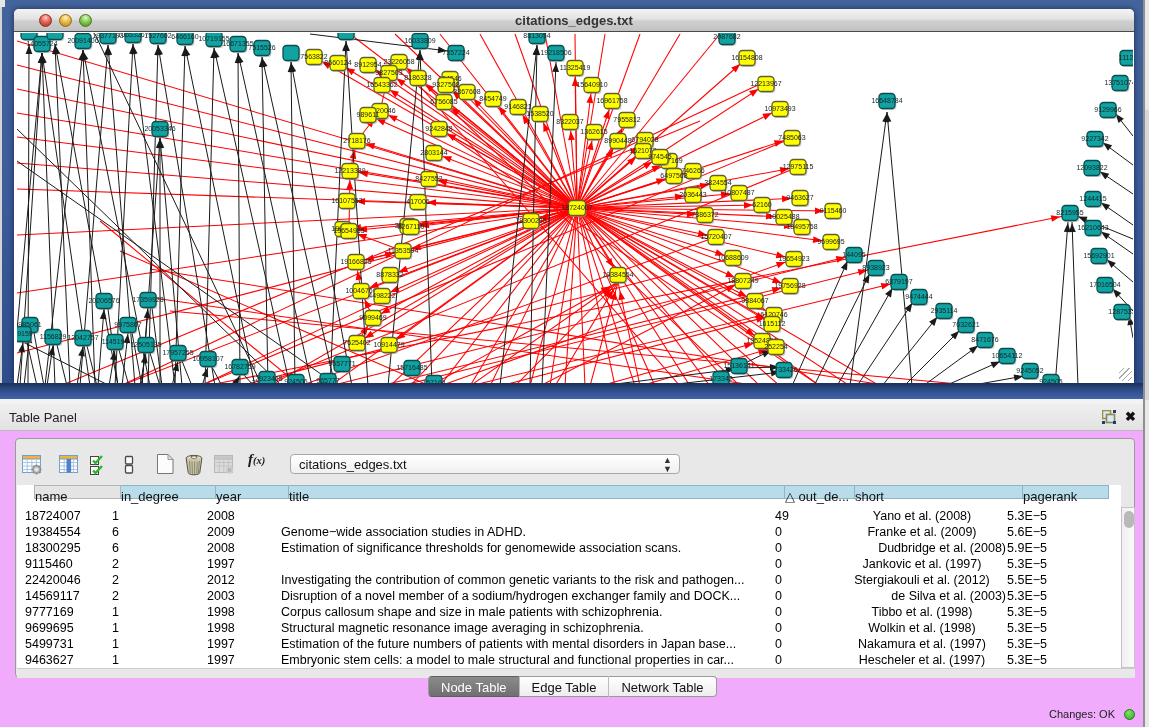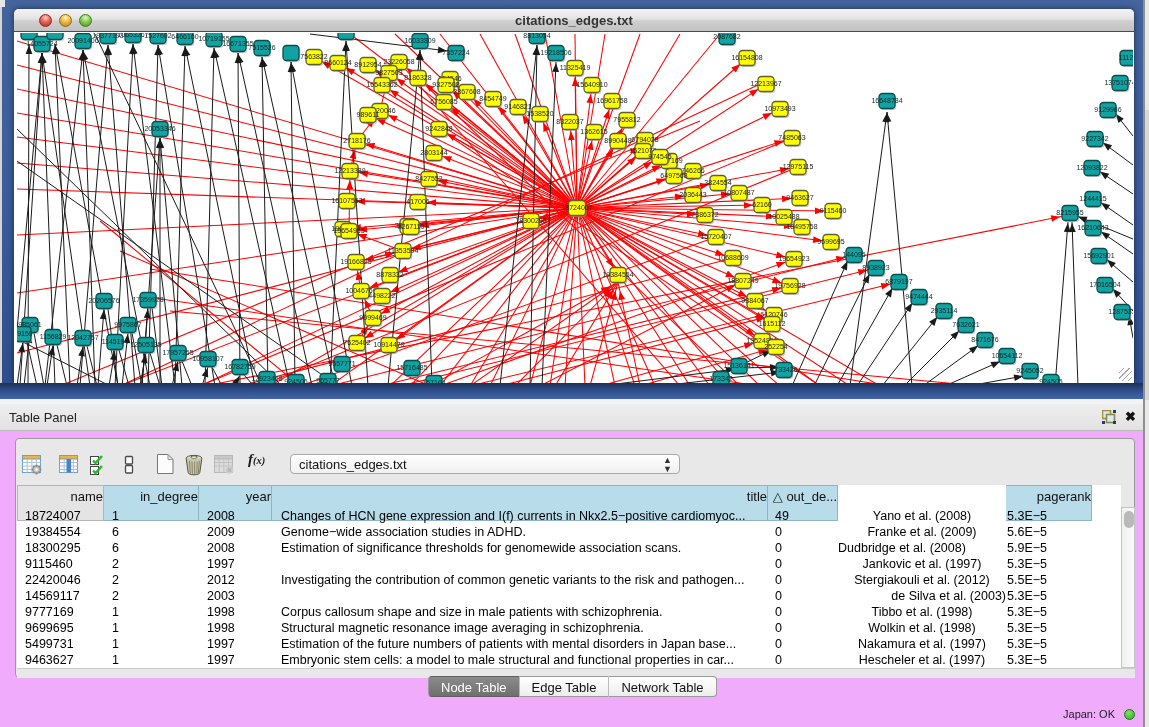--- a/index.html
+++ b/index.html
@@ -32,22 +32,22 @@
 #tpfloat{position:absolute;right:33px;top:6px;width:14px;height:14px;}
 #tpx{position:absolute;right:13px;top:5px;font-size:13px;font-weight:bold;color:#111;}
 #tpbox{position:absolute;left:15px;top:39px;width:1120px;height:240px;background:#e8e8e8;
  border:1px solid #9a9a9a;border-radius:4px;}
 .icon{position:absolute;top:13px;width:24px;height:24px;}
 #combo{position:absolute;left:274px;top:15px;width:390px;height:20px;background:linear-gradient(180deg,#fff,#f0f0f0);
  border:1px solid #a8a8a8;border-radius:4px;font-size:13px;color:#111;padding:2px 0 0 8px;}
 #combo .arr{position:absolute;right:7px;top:1px;font-size:9px;color:#333;line-height:9px;}
 #tbl{position:absolute;left:1px;top:46px;width:1104px;height:183px;background:#fff;overflow:hidden;}
 #thead{position:absolute;left:0;top:0;height:22px;width:1104px;font-size:13px;color:#111;}
-.th{position:absolute;top:0;height:36px;background:#b9dcea;border:1px solid #8fb4c4;
- border-left:none;text-align:right;padding-top:3px;}
+.th{position:absolute;top:0;height:14px;background:#b9dcea;border:1px solid #8fb4c4;
+ border-left:none;text-align:left;padding-top:3px;margin-left:17px;}
 .th.first{background:#e4e4e4;border-color:#b5b5b5;border-left:1px solid #b5b5b5;}
 .trow{position:absolute;left:0;width:1104px;height:16px;font-size:12.5px;color:#000;white-space:nowrap;}
 .trow span{position:absolute;top:0;}
 #vscroll{position:absolute;left:1105px;top:68px;width:14px;height:161px;background:linear-gradient(90deg,#efefef,#fbfbfb);border:1px solid #c4c4c4;}
 #vthumb{position:absolute;left:2px;top:3px;width:10px;height:17px;border-radius:5px;background:#b9b9b9;}
 #hstrip{position:absolute;left:1px;top:229px;width:1118px;height:10px;background:#e8e8e8;border-top:1px solid #ccc;}
 #tabs{position:absolute;left:428px;top:277px;height:21px;font-size:13px;}
 .seg{position:relative;float:left;height:21px;padding:3px 12px 12px 12px;background:linear-gradient(180deg,#fff,#ededed);
  border-top:1px solid #9a9a9a;border-bottom:1px solid #9a9a9a;color:#111;text-align:center;}
 .seg.sel{background:linear-gradient(180deg,#8b8b8b,#6f6f6f);color:#fff;border-color:#606060;}
@@ -1286,47 +1286,47 @@
       </svg>
       <div class="icon" style="left:232px;top:12px;width:34px;font-size:15px;font-style:italic;font-weight:bold;color:#1a1a1a;font-family:'Liberation Serif',serif;">f<span style="font-size:10.5px;">(x)</span></div>
   <div id="combo">citations_edges.txt<span class="arr">▲<br>▼</span></div>
   <div id="tbl">
    <div id="thead">
           <div class="th first" style="left:0px;width:87px;">name</div>
           <div class="th" style="left:87px;width:95px;">in_degree</div>
           <div class="th" style="left:182px;width:73px;">year</div>
           <div class="th" style="left:255px;width:496px;">title</div>
           <div class="th" style="left:751px;width:70px;">△ out_de...</div>
+          <div class="th" style="left:821px;width:168px;">short</div>
           <div class="th" style="left:989px;width:86px;">pagerank</div>
         </div>
    <div class="trow" style="top:24px;">
           <span style="left:8px;">18724007</span>
           <span style="left:95px;">1</span>
           <span style="left:190px;">2008</span>
-          <span style="left:264px;">Changes of HCN gene expression and I(f) currents in Nkx2.5−positive cardiomyoc...</span>
           <span style="left:758px;">49</span>
           <span style="left:905px;width:168px;margin-left:-84px;text-align:center;">Yano et al. (2008)</span>
           <span style="left:990px;">5.3E−5</span>
         </div>
 <div class="trow" style="top:40px;">
           <span style="left:8px;">19384554</span>
           <span style="left:95px;">6</span>
           <span style="left:190px;">2009</span>
           <span style="left:264px;">Genome−wide association studies in ADHD.</span>
           <span style="left:758px;">0</span>
           <span style="left:905px;width:168px;margin-left:-84px;text-align:center;">Franke et al. (2009)</span>
           <span style="left:990px;">5.6E−5</span>
         </div>
 <div class="trow" style="top:56px;">
           <span style="left:8px;">18300295</span>
           <span style="left:95px;">6</span>
           <span style="left:190px;">2008</span>
           <span style="left:264px;">Estimation of significance thresholds for genomewide association scans.</span>
           <span style="left:758px;">0</span>
-          <span style="left:905px;width:168px;margin-left:-84px;text-align:left;">Dudbridge et al. (2008)</span>
+          <span style="left:905px;width:168px;margin-left:-84px;text-align:right;">Dudbridge et al. (2008)</span>
           <span style="left:990px;">5.9E−5</span>
         </div>
 <div class="trow" style="top:72px;">
           <span style="left:8px;">9115460</span>
           <span style="left:95px;">2</span>
           <span style="left:190px;">1997</span>
           <span style="left:758px;">0</span>
           <span style="left:905px;width:168px;margin-left:-84px;text-align:center;">Jankovic et al. (1997)</span>
           <span style="left:990px;">5.3E−5</span>
         </div>
@@ -1336,20 +1336,21 @@
           <span style="left:190px;">2012</span>
           <span style="left:264px;">Investigating the contribution of common genetic variants to the risk and pathogen...</span>
           <span style="left:758px;">0</span>
           <span style="left:905px;width:168px;margin-left:-84px;text-align:center;">Stergiakouli et al. (2012)</span>
           <span style="left:990px;">5.5E−5</span>
         </div>
 <div class="trow" style="top:104px;">
           <span style="left:8px;">14569117</span>
           <span style="left:95px;">2</span>
           <span style="left:190px;">2003</span>
+          <span style="left:264px;">Disruption of a novel member of a sodium/hydrogen exchanger family and DOCK...</span>
           <span style="left:758px;">0</span>
           <span style="left:905px;width:168px;margin-left:-84px;text-align:right;">de Silva et al. (2003)</span>
           <span style="left:990px;">5.3E−5</span>
         </div>
 <div class="trow" style="top:120px;">
           <span style="left:8px;">9777169</span>
           <span style="left:95px;">1</span>
           <span style="left:190px;">1998</span>
           <span style="left:264px;">Corpus callosum shape and size in male patients with schizophrenia.</span>
           <span style="left:758px;">0</span>
@@ -1387,18 +1388,18 @@
   <div id="vscroll">
         <div id="vthumb"></div>
       </div>
   <div id="hstrip"></div>
  </div>
  <div id="tabs">
    <div class="seg sel first">Node Table</div>
       <div class="seg mid">Edge Table</div>
       <div class="seg mid last">Network Table</div>
  </div>
- <div id="memory">Japan: OK</div>
+ <div id="memory">Changes: OK</div>
  <div id="memdot"></div>
 </div>
 <div id="redge1"></div>
 <div id="redge2"></div>
 <div id="redge3"></div>
 
 </body></html>

